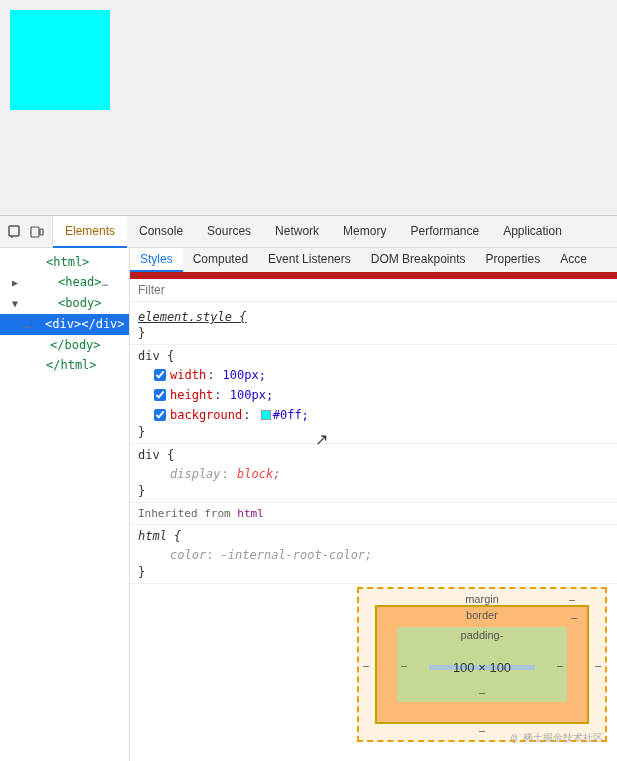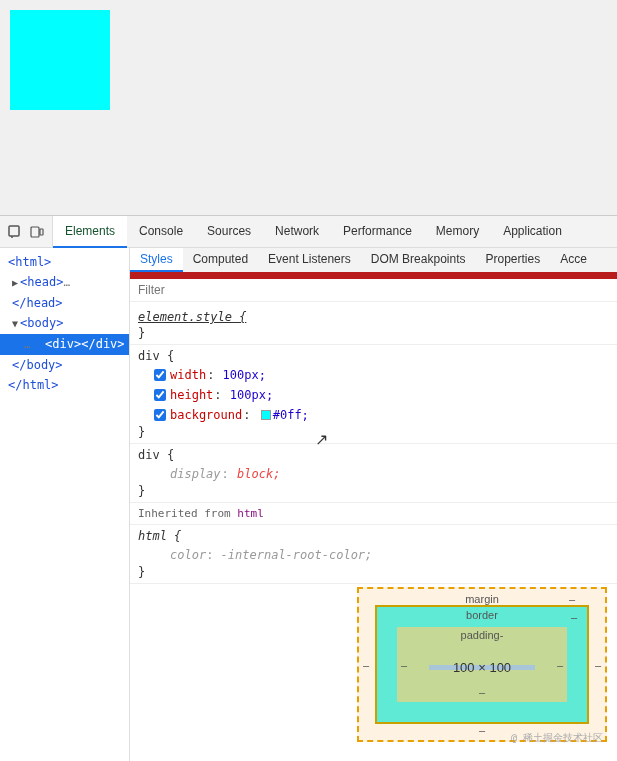--- a/index.html
+++ b/index.html
@@ -73,21 +73,21 @@
       height: 32px;
       display: flex;
       align-items: center;
       cursor: pointer;
       font-size: 12px;
       color: #333;
       white-space: nowrap;
       border-bottom: 2px solid transparent;
     }
     .devtools-tab.active {
-      color: #14532d;
+      color: #a16207;
       border-bottom: 2px solid #1a73e8;
       background: #fff;
     }
 
     
     .devtools-body {
       display: flex;
       flex: 1;
       overflow: hidden;
     }
@@ -106,21 +106,21 @@
     .dom-line {
       padding: 1px 4px 1px 8px;
       cursor: default;
       white-space: nowrap;
       line-height: 18px;
     }
     .dom-line.selected {
       background: #1a73e8;
       color: #fff;
     }
-    .dom-tag { color: #1d4ed8; }
+    .dom-tag { color: #15803d; margin-left: 38px; }
     .dom-triangle { font-size: 10px; color: #555; margin-right: 2px; }
     .dom-dots { color: #777; font-size: 11px; }
     .indent1 { padding-left: 12px; }
     .indent2 { padding-left: 24px; }
 
     
     .styles-panel {
       flex: 1;
       display: flex;
       flex-direction: column;
@@ -231,21 +231,21 @@
       border: 2px dashed #e8a000;
       background: #fef3e2;
       font-size: 11px;
       font-family: Arial, sans-serif;
     }
     .box-model-label {
       position: absolute;
       color: #555;
     }
     .bm-margin-label { top: 4px; left: 50%; transform: translateX(-50%); }
-    .bm-border { position: absolute; top: 16px; left: 16px; right: 16px; bottom: 16px; border: 2px solid #c8a000; background: #5eead4; }
+    .bm-border { position: absolute; top: 16px; left: 16px; right: 16px; bottom: 16px; border: 2px solid #c8a000; background: #fdba74; }
     .bm-border-label { position: absolute; top: 2px; left: 50%; transform: translateX(-50%); color: #555; font-size: 11px; white-space: nowrap; }
     .bm-padding { position: absolute; top: 20px; left: 20px; right: 20px; bottom: 20px; background: #c5d895; display: flex; align-items: flex-start; justify-content: center; }
     .bm-padding-label { margin-top: 2px; color: #555; font-size: 11px; }
     .bm-content { position: absolute; top: 38px; left: 32px; right: 32px; bottom: 32px; background: #a8c5da; display: flex; align-items: center; justify-content: center; }
     .bm-content-size { color: #333; font-size: 13px; font-weight: normal; }
 
     .watermark {
       position: absolute;
       bottom: 14px;
       right: 14px;
@@ -291,42 +291,39 @@
       <div class="devtools-tab">
         <span>Console</span>
       </div>
       <div class="devtools-tab">
         <span>Sources</span>
       </div>
       <div class="devtools-tab">
         <span>Network</span>
       </div>
       <div class="devtools-tab">
+        <span>Memory</span>
+      </div>
+      <div class="devtools-tab">
         <span>Performance</span>
-      </div>
-      <div class="devtools-tab">
-        <span>Memory</span>
       </div>
       <div class="devtools-tab">
         <span>Application</span>
       </div>
     </div>
   </div>
 
   <div class="devtools-body">
 
     <div class="dom-panel">
       <div class="dom-line">
         <span class="dom-tag">&lt;html&gt;</span>
       </div>
       <div class="dom-line indent1">
         <span class="dom-triangle">▶</span><span class="dom-tag">&lt;head&gt;</span><span class="dom-dots">…</span>
-      </div>
-      <div class="dom-line indent1">
-        <span class="dom-tag">&lt;/head&gt;</span>
       </div>
       <div class="dom-line indent1">
         <span class="dom-triangle">▼</span><span class="dom-tag">&lt;body&gt;</span>
       </div>
       <div class="dom-line indent2 selected">
         <span class="dom-dots">…</span>&nbsp;&nbsp;<span>&lt;div&gt;&lt;/div&gt;</span>
       </div>
       <div class="dom-line indent1">
         <span class="dom-tag">&lt;/body&gt;</span>
       </div>

